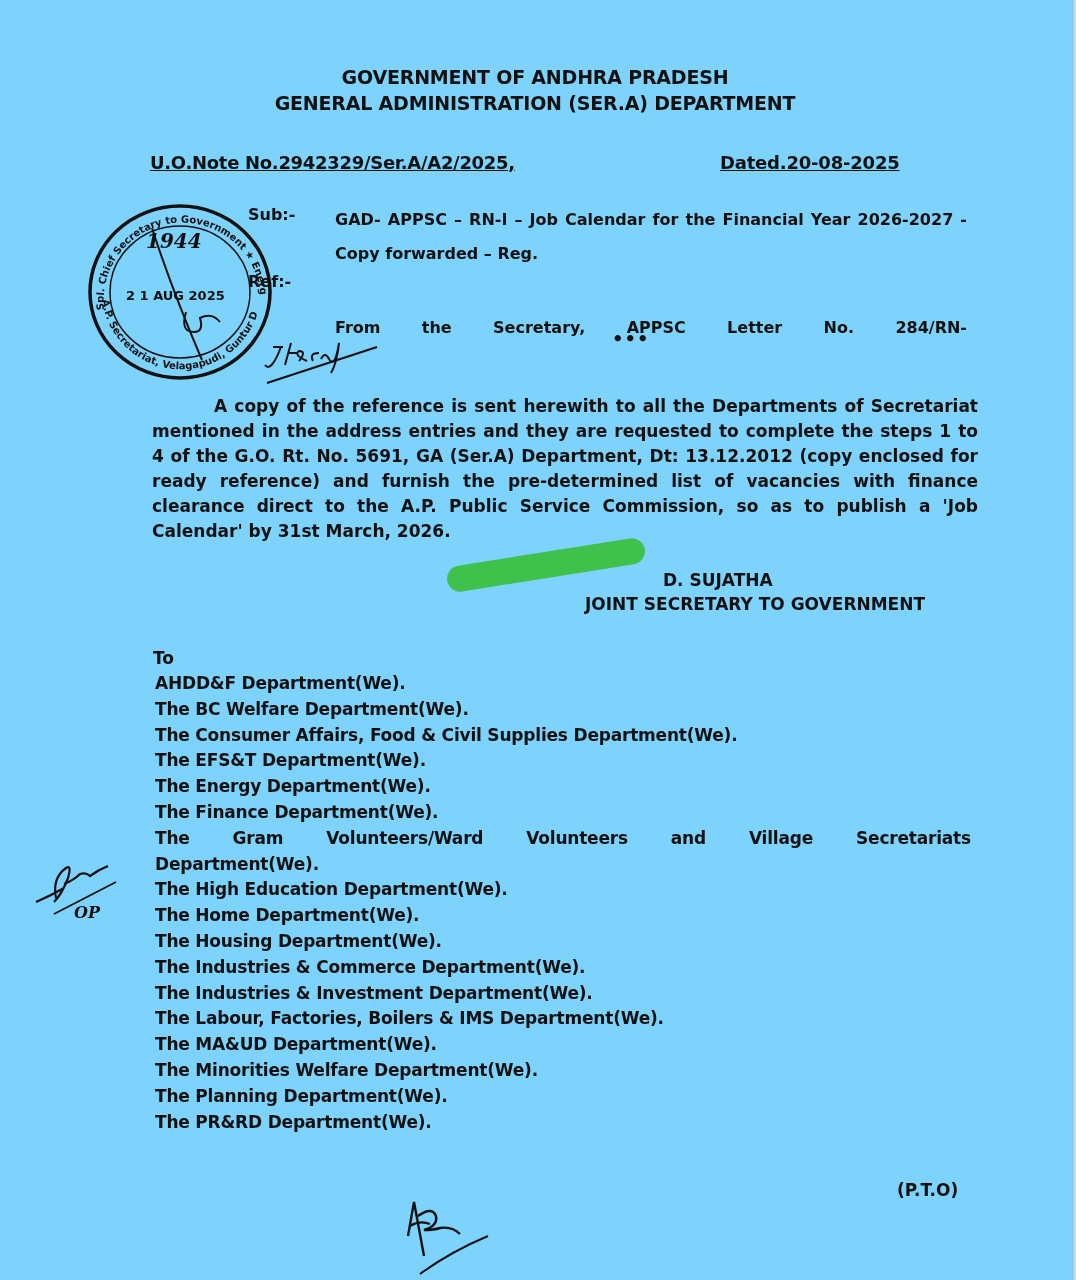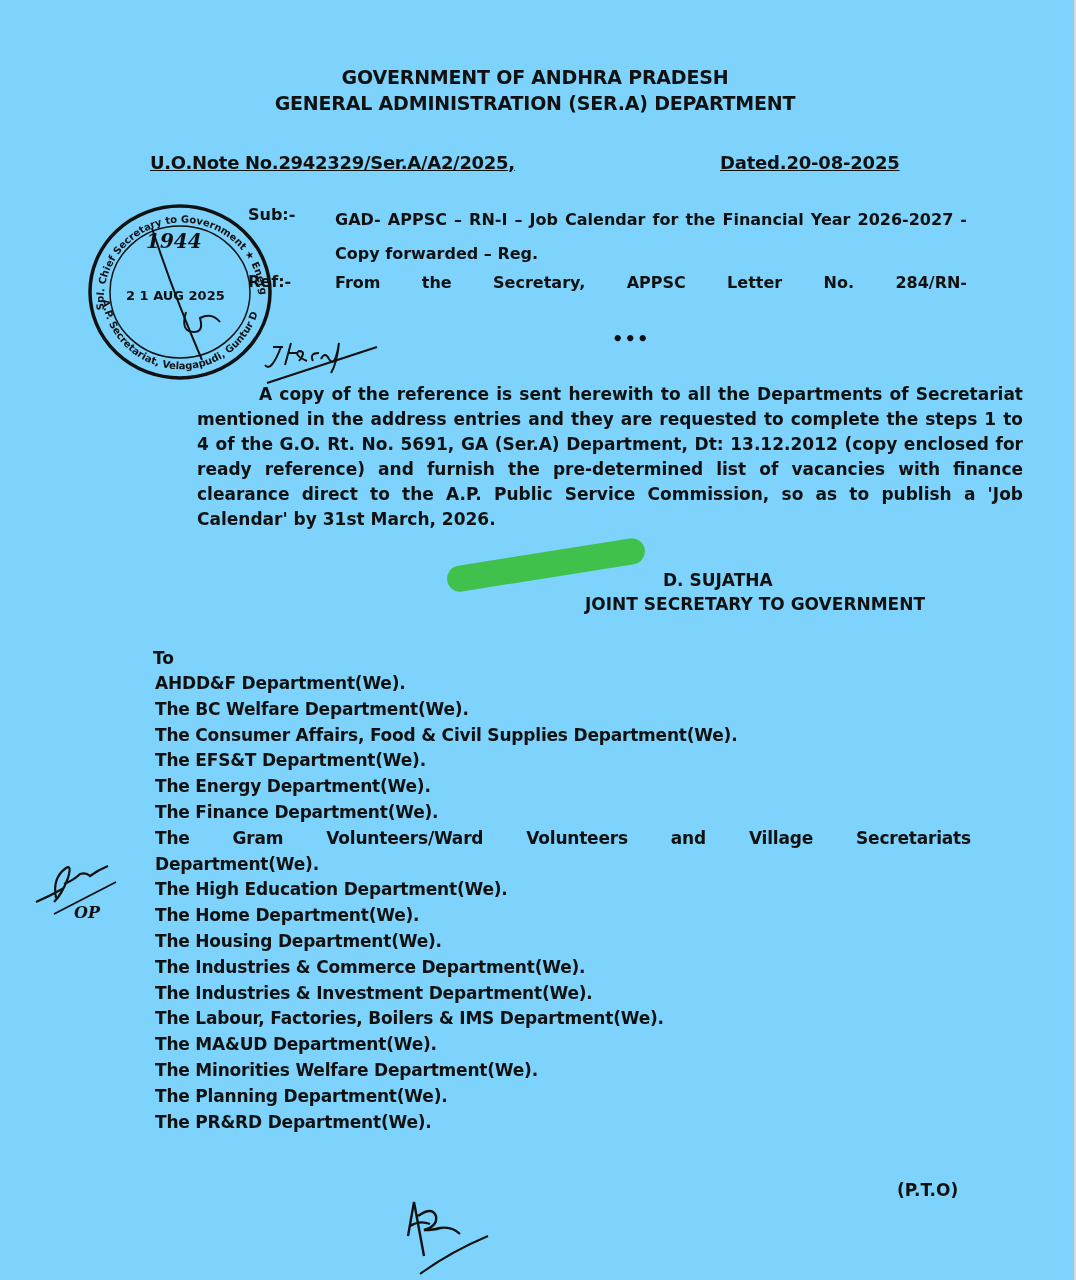--- a/index.html
+++ b/index.html
@@ -15,24 +15,24 @@
     .hdr2 { top: 92px; left: 35px; width: 1000px; }
 
     .note-no { position: absolute; left: 150px; top: 152px; font-size: 18px; text-decoration: underline; letter-spacing: -0.3px; }
     .dated { position: absolute; left: 720px; top: 152px; font-size: 18px; text-decoration: underline; letter-spacing: -0.2px; }
 
     .lbl { position: absolute; font-size: 16px; }
     .sub-lbl { left: 248px; top: 205px; }
     .ref-lbl { left: 248px; top: 272px; }
     .sub-text { position: absolute; left: 335px; top: 203px; width: 632px; font-size: 16px; line-height: 34px; text-align: justify; }
     .ref-text { position: absolute; left: 335px; top: 270px; width: 632px; font-size: 16px; line-height: 25px; }
-    .ref-line1 { display: flex; justify-content: space-between; }
+    .ref-line1 { display: flex; justify-content: space-between; margin-top: 45px; }
     .dots { position: absolute; left: 612px; top: 328px; font-size: 18px; letter-spacing: 1px; }
 
-    .para { position: absolute; left: 152px; top: 382px; width: 826px; font-size: 17px; line-height: 25px; text-align: justify; text-align-last: left; margin-left: 45px; }
+    .para { position: absolute; left: 152px; top: 394px; width: 826px; font-size: 17px; line-height: 25px; text-align: justify; text-align-last: left; }
     .para .indent { display: inline-block; width: 62px; }
 
     .green-mark { position: absolute; left: 446px; top: 552px; width: 200px; height: 26px; background: #3fc14c; border-radius: 14px; transform: rotate(-9deg); }
     .sig-name { position: absolute; left: 663px; top: 570px; font-size: 17px; text-align: center; }
     .sig-title { position: absolute; left: 585px; top: 594px; font-size: 17px; }
 
     .to { position: absolute; left: 153px; top: 648px; font-size: 17px; }
     .addr-list { position: absolute; left: 155px; top: 671px; width: 816px; margin: 0; padding: 0; list-style: none; }
     .addr-list li { font-size: 17px; line-height: 25.8px; white-space: nowrap; letter-spacing: -0.2px; }
     .addr-list li.justify { display: flex; justify-content: space-between; }

